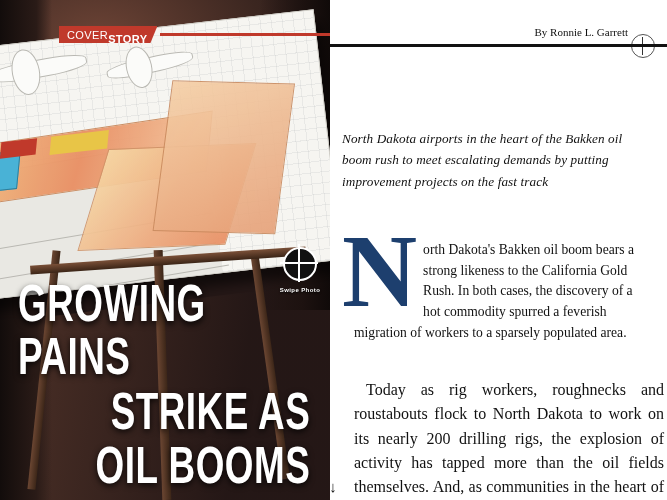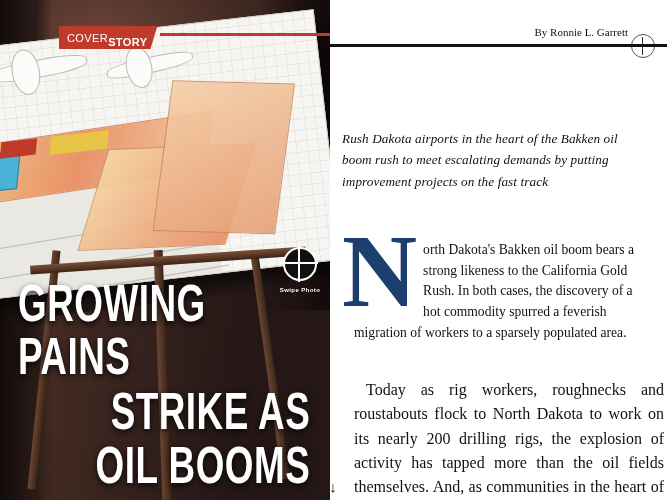--- a/index.html
+++ b/index.html
@@ -397,21 +397,21 @@
     color: #111;
     text-indent: 12px;
     text-align: justify;
   }
 
   
   .coverstory-tab {
     position: absolute;
     left: 59px;
     top: 26px;
-    height: 23px;
+    height: 17px;
     background: #c0392b;
     padding: 0 10px 0 8px;
     display: flex;
     align-items: center;
     clip-path: polygon(0 0, 100% 0, calc(100% - 7px) 100%, 0 100%);
   }
   .coverstory-tab span {
     font-family: "Liberation Sans", sans-serif;
     font-size: 11px;
     font-weight: 700;
@@ -502,21 +502,21 @@
   <div class="coverstory-tab">
     <span style="font-weight:400;">COVER</span>
       <span class="bold-white">STORY</span>
   </div>
 
   <div class="content">
     <div class="byline">By Ronnie L. Garrett</div>
     <div class="plus-icon"></div>
     <div class="top-rule"></div>
 
-    <div class="deck">Rush Dakota airports in the heart of the Bakken oil boom rush to meet escalating demands by putting improvement projects on the fast track</div>
+    <div class="deck">North Dakota airports in the heart of the Bakken oil boom rush to meet escalating demands by putting improvement projects on the fast track</div>
 
     <div class="body-col">
       <span class="dropcap">N</span>
       <p class="lede">orth Dakota's Bakken oil boom bears a strong likeness to the California Gold Rush. In both cases, the discovery of a hot commodity spurred a feverish migration of workers to a sparsely populated area.</p>
     </div>
 
     <div class="after">Today as rig workers, roughnecks and roustabouts flock to North Dakota to work on its nearly 200 drilling rigs, the explosion of activity has tapped more than the oil fields themselves. And, as communities in the heart of the oil patch find themselves in a frenzy to match infrastructure to the demands of a burgeoning population, the region's airports struggle with the same.</div>
   </div>
 
   <div class="down-arrow">↓</div>

